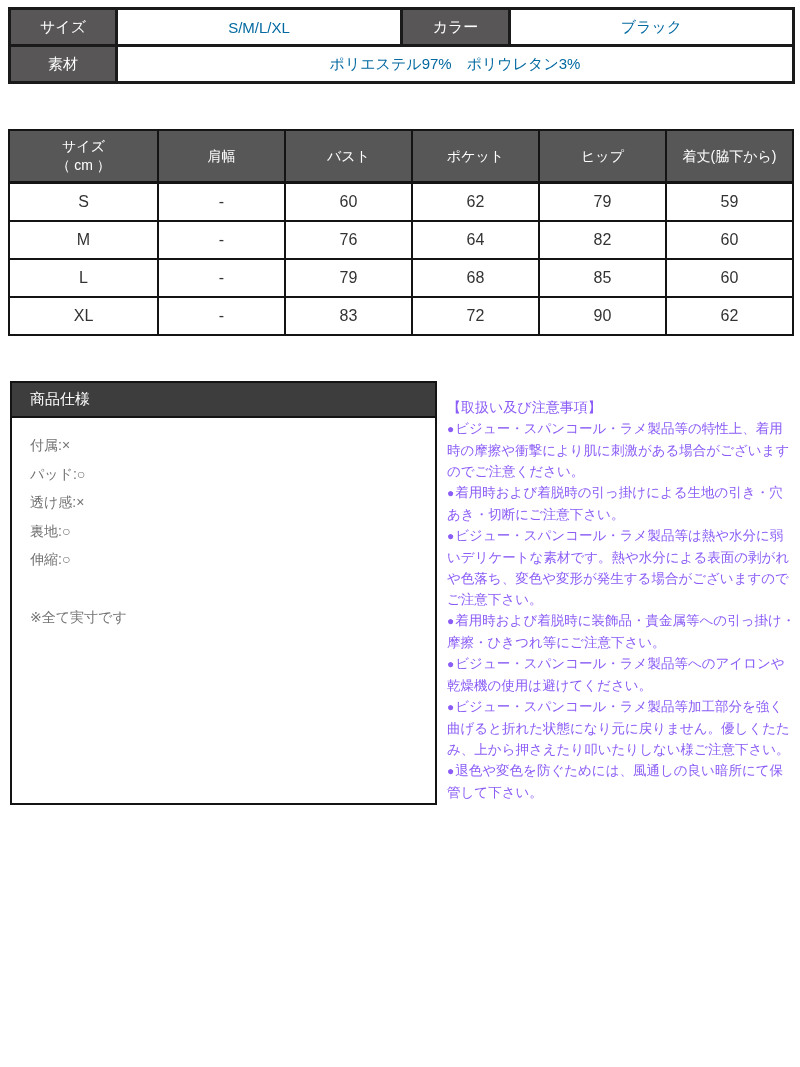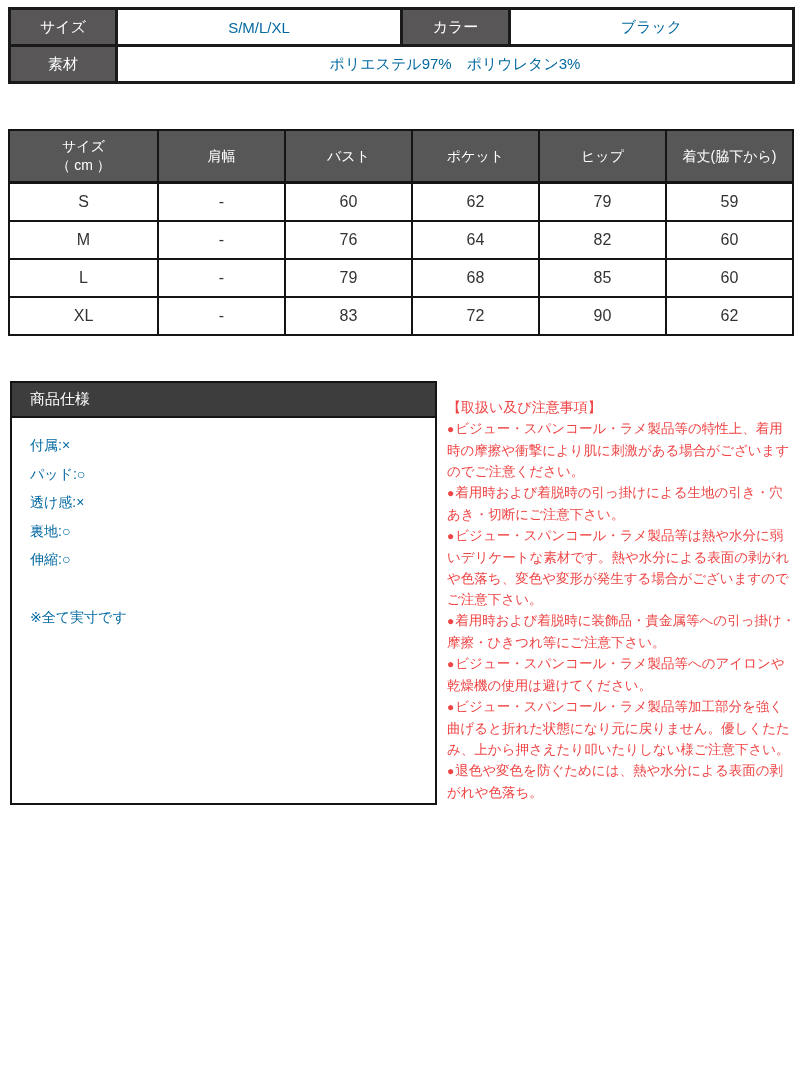--- a/index.html
+++ b/index.html
@@ -79,32 +79,32 @@
   .spec-bar {
     background: #3d3d3d;
     color: #ffffff;
     font-size: 15px;
     padding: 7px 0 7px 18px;
     border-bottom: 2px solid #141414;
   }
   .spec-body {
     padding: 13px 18px 0 18px;
     font-size: 14px;
-    color: #0369a1;
+    color: #737373;
   }
   .spec-item { line-height: 28.5px; }
   .spec-note { margin-top: 29px; line-height: 28.5px; }
 
   .notes {
     box-sizing: border-box;
     width: 349px;
     margin-left: 10px;
     padding-top: 13px;
     font-size: 13.5px;
-    color: #ef4444;
+    color: #8b5cf6;
   }
   .notes-title {
     margin: 0;
     font-size: 14px;
     line-height: 21px;
   }
   .note-item {
     margin: 0;
     line-height: 21px;
     word-break: break-all;
@@ -209,17 +209,17 @@
     </div>
 
     <div class="notes">
       <p class="notes-title">【取扱い及び注意事項】</p>
       <p class="note-item"><span class="bullet">●</span><span>ビジュー・スパンコール・ラメ製品等の特性上、着用時の摩擦や衝撃により肌に刺激がある場合がございますのでご注意ください。</span></p>
       <p class="note-item"><span class="bullet">●</span><span>着用時および着脱時の引っ掛けによる生地の引き・穴あき・切断にご注意下さい。</span></p>
       <p class="note-item"><span class="bullet">●</span><span>ビジュー・スパンコール・ラメ製品等は熱や水分に弱いデリケートな素材です。熱や水分による表面の剥がれや色落ち、変色や変形が発生する場合がございますのでご注意下さい。</span></p>
       <p class="note-item"><span class="bullet">●</span><span>着用時および着脱時に装飾品・貴金属等への引っ掛け・摩擦・ひきつれ等にご注意下さい。</span></p>
       <p class="note-item"><span class="bullet">●</span><span>ビジュー・スパンコール・ラメ製品等へのアイロンや乾燥機の使用は避けてください。</span></p>
       <p class="note-item"><span class="bullet">●</span><span>ビジュー・スパンコール・ラメ製品等加工部分を強く曲げると折れた状態になり元に戻りません。優しくたたみ、上から押さえたり叩いたりしない様ご注意下さい。</span></p>
-      <p class="note-item"><span class="bullet">●</span><span>退色や変色を防ぐためには、熱や水分による表面の剥がれや色落ち。</span></p>
+      <p class="note-item"><span class="bullet">●</span><span>退色や変色を防ぐためには、風通しの良い暗所にて保管して下さい。</span></p>
     </div>
 
   </div>
 </div>
 
 </body></html>

